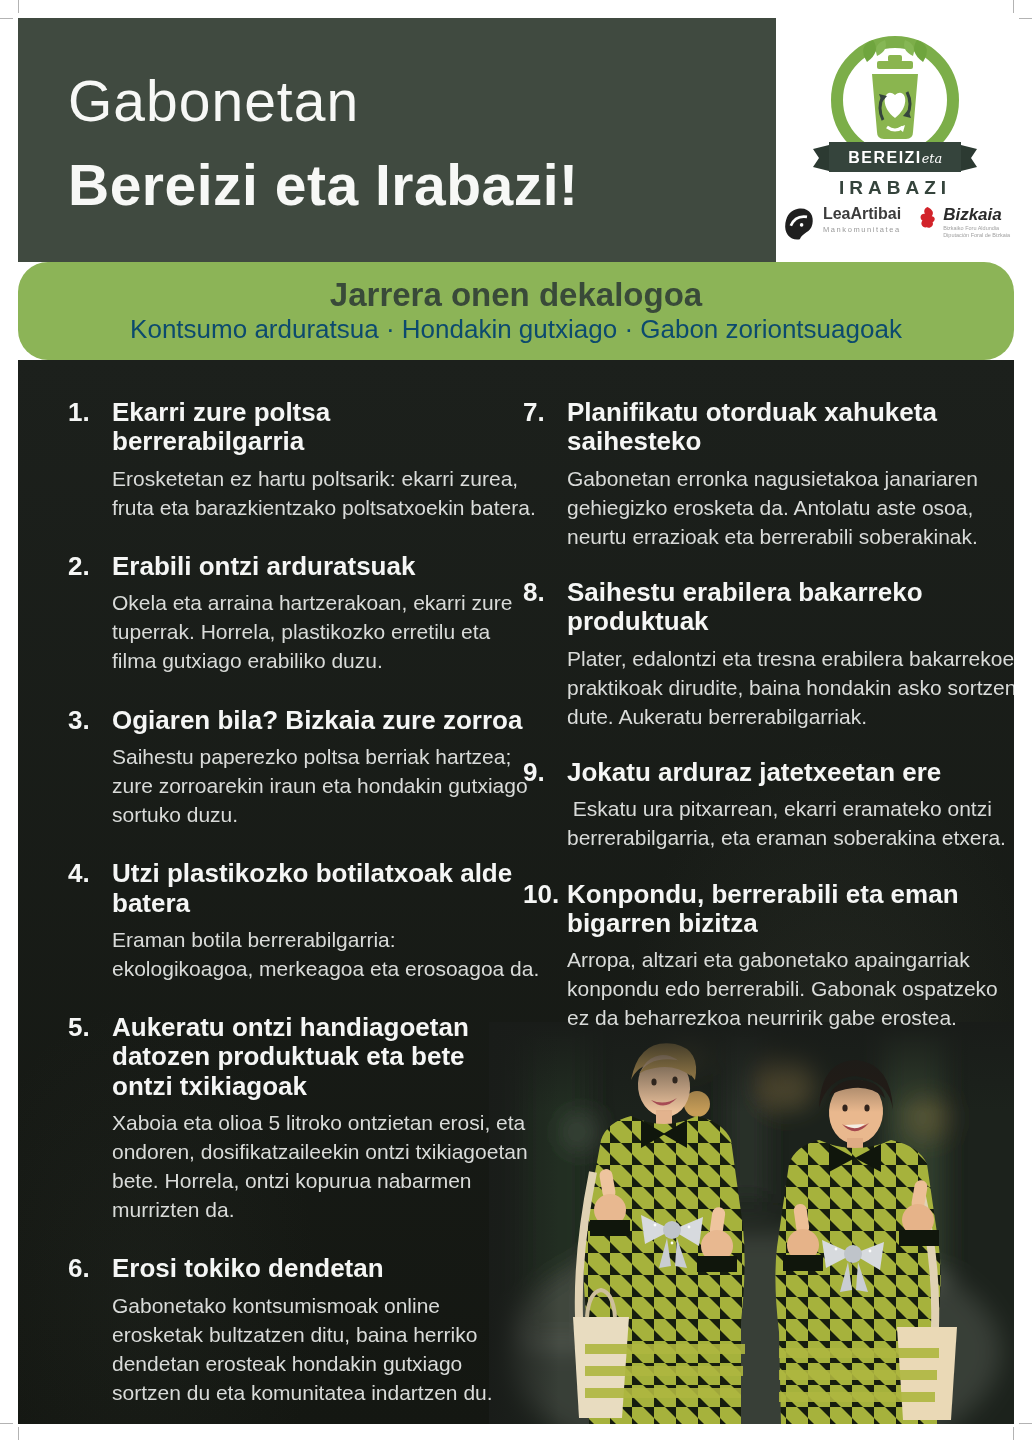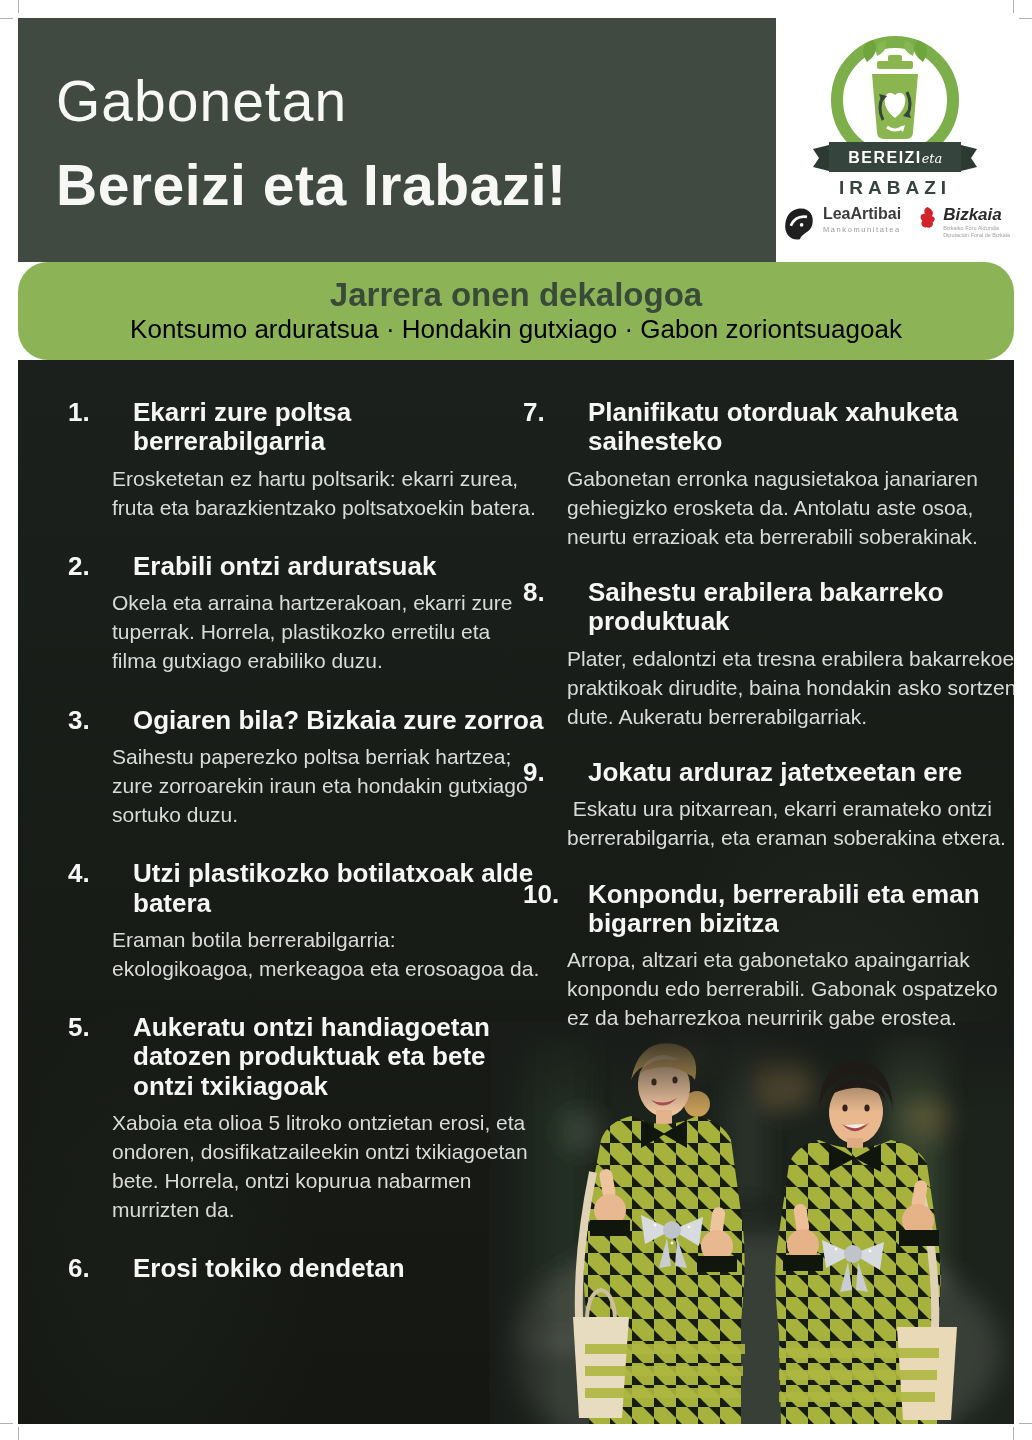--- a/index.html
+++ b/index.html
@@ -8,57 +8,57 @@
   
   .crop{position:absolute;background:#b3b3b3;}
   .crop.h{height:1px;width:13px;}
   .crop.v{width:1px;height:13px;}
 
   .poster{position:absolute;left:18px;top:18px;width:996px;height:1406px;
           display:flex;flex-direction:column;overflow:hidden;}
 
   
   .header{position:relative;height:244px;background:#404a40;flex:0 0 auto;}
-  .title-block{position:absolute;left:38px;top:52px;color:#f7f8f6;}
+  .title-block{position:absolute;left:50px;top:52px;color:#f7f8f6;}
   .title-light{font-size:57px;font-weight:300;letter-spacing:1px;line-height:1.12;}
   .title-bold{font-size:57px;font-weight:800;letter-spacing:.5px;line-height:1.12;margin-top:20px;}
   .logo-card{position:absolute;top:0;right:0;width:238px;height:244px;background:#ffffff;
              display:flex;flex-direction:column;align-items:center;padding-top:10px;box-sizing:border-box;}
   .emblem{display:block;}
   .ribbon-bold{font-family:"Liberation Sans",sans-serif;font-weight:700;font-size:16px;fill:#ffffff;letter-spacing:1.5px;}
   .ribbon-eta{font-family:"DejaVu Serif",serif;font-style:italic;font-size:13px;fill:#ffffff;}
   .irabazi-text{font-family:"Liberation Sans",sans-serif;font-weight:700;font-size:19px;fill:#35443c;letter-spacing:5px;}
   .partners{display:flex;align-items:flex-start;gap:18px;margin-top:6px;}
   .partner{display:flex;align-items:flex-start;gap:7px;}
   .p-name{font-size:16px;font-weight:700;color:#3c3c3c;line-height:1;}
   .p-sub{font-size:7.5px;letter-spacing:1.6px;color:#9a9a9a;margin-top:3px;}
   .p-name-biz{font-size:17px;font-weight:700;color:#2a2a2a;line-height:1;font-style:italic;}
   .p-sub-biz{font-size:5.5px;color:#a0a0a0;margin-top:2px;white-space:pre-line;line-height:1.3;}
 
   
   .band{height:98px;background:#8cb457;display:flex;flex-direction:column;align-items:center;
         justify-content:center;flex:0 0 auto;border-radius:30px;}
   .band-title{font-size:33px;font-weight:800;color:#394a39;line-height:1.1;}
-  .band-sub{font-size:26px;font-weight:400;color:#000000;margin-top:0;}
+  .band-sub{font-size:26px;font-weight:400;color:#0c4a6e;margin-top:0;}
 
   
   .main{position:relative;flex:1 1 auto;background-color:#191c19;overflow:hidden;
         background-image:
           radial-gradient(ellipse 320px 520px at 82% 70%, rgba(96,104,86,.16), transparent 70%),
           radial-gradient(ellipse 260px 420px at 12% 88%, rgba(70,80,70,.10), transparent 70%),
           linear-gradient(#1c201c, #141712);}
   .scene{position:absolute;right:0;bottom:0;z-index:1;}
   .cols{position:absolute;inset:0;z-index:2;}
   .col{position:absolute;top:38px;}
   .col-left{left:50px;width:490px;}
   .col-right{left:505px;width:500px;}
   .item{position:relative;padding-left:44px;margin-bottom:30px;}
   .col-right .item{margin-bottom:27px;}
   .num{position:absolute;left:0;top:0;font-size:26px;font-weight:700;color:#f5f6f5;line-height:1.13;}
-  .item-title{font-size:26px;font-weight:700;color:#f5f6f5;line-height:1.13;white-space:pre;margin-left:21px;}
+  .item-title{font-size:26px;font-weight:700;color:#f5f6f5;line-height:1.13;white-space:pre;}
   .item-body{font-size:21px;font-weight:400;color:#d9dbd9;line-height:1.385;white-space:pre;margin-top:7px;}
 </style>
 </head>
 <body>
 
 <div class="page">
 
   <div class="crop h" style="left:0;top:18px;"></div>
   <div class="crop v" style="left:18px;top:0;"></div>
   <div class="crop h" style="right:0;top:18px;"></div>
@@ -298,20 +298,24 @@
 ontzi txikiagoak</div>
             <div class="item-body">Xaboia eta olioa 5 litroko ontzietan erosi, eta
 ondoren, dosifikatzaileekin ontzi txikiagoetan
 bete. Horrela, ontzi kopurua nabarmen
 murrizten da.</div>
           </div>
 
           <div class="item">
             <span class="num">6.</span>
             <div class="item-title">Erosi tokiko dendetan</div>
+            <div class="item-body">Gabonetako kontsumismoak online
+erosketak bultzatzen ditu, baina herriko
+dendetan erosteak hondakin gutxiago
+sortzen du eta komunitatea indartzen du.</div>
           </div>
 
         </div>
 
         <div class="col col-right">
 
           <div class="item">
             <span class="num">7.</span>
             <div class="item-title">Planifikatu otorduak xahuketa
 saihesteko</div>

